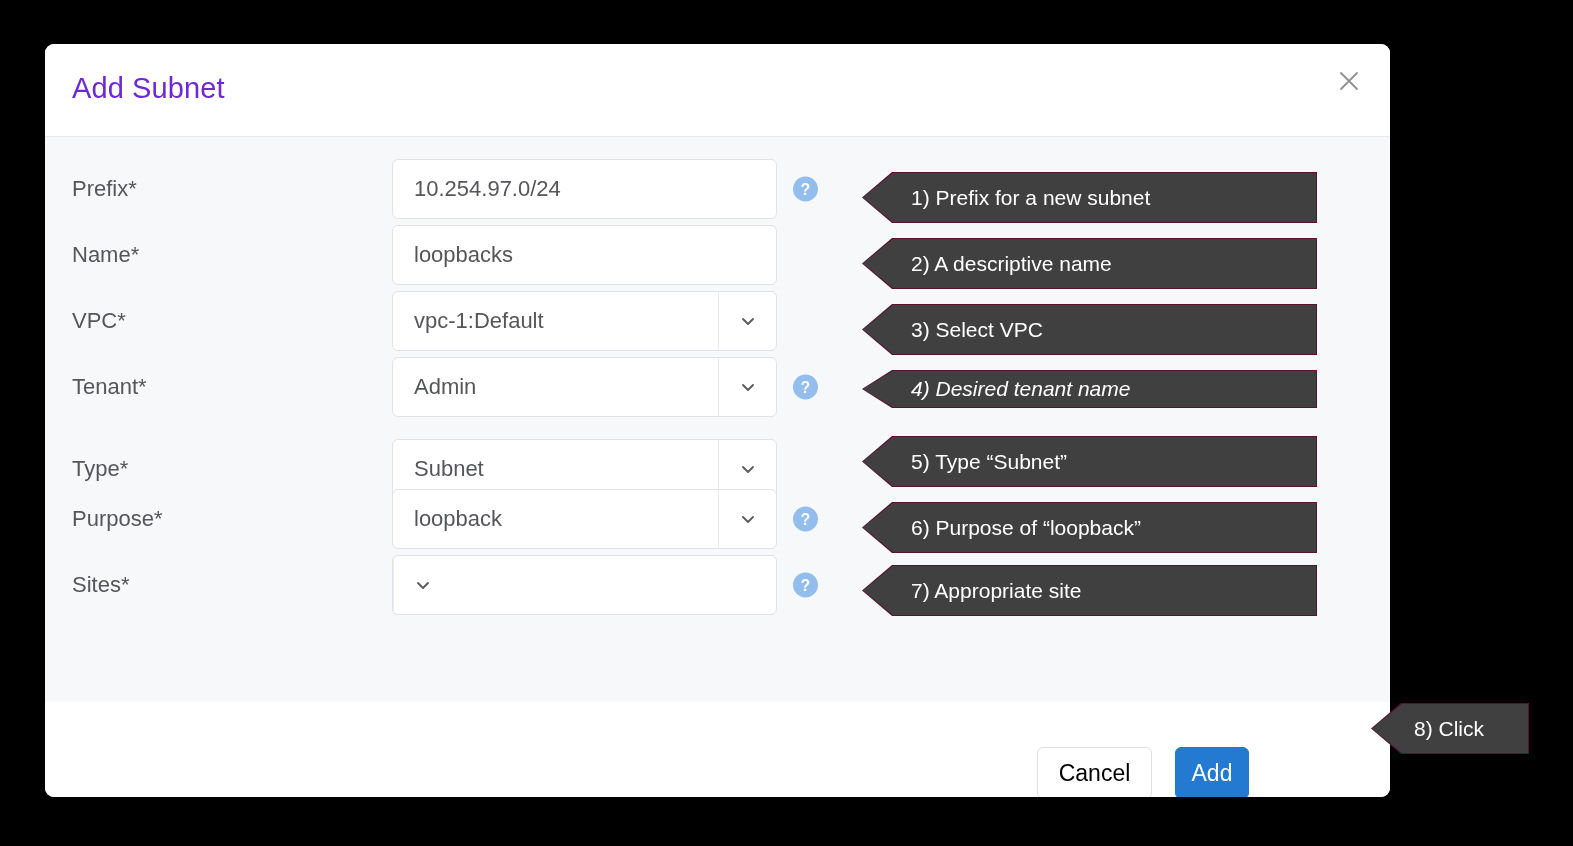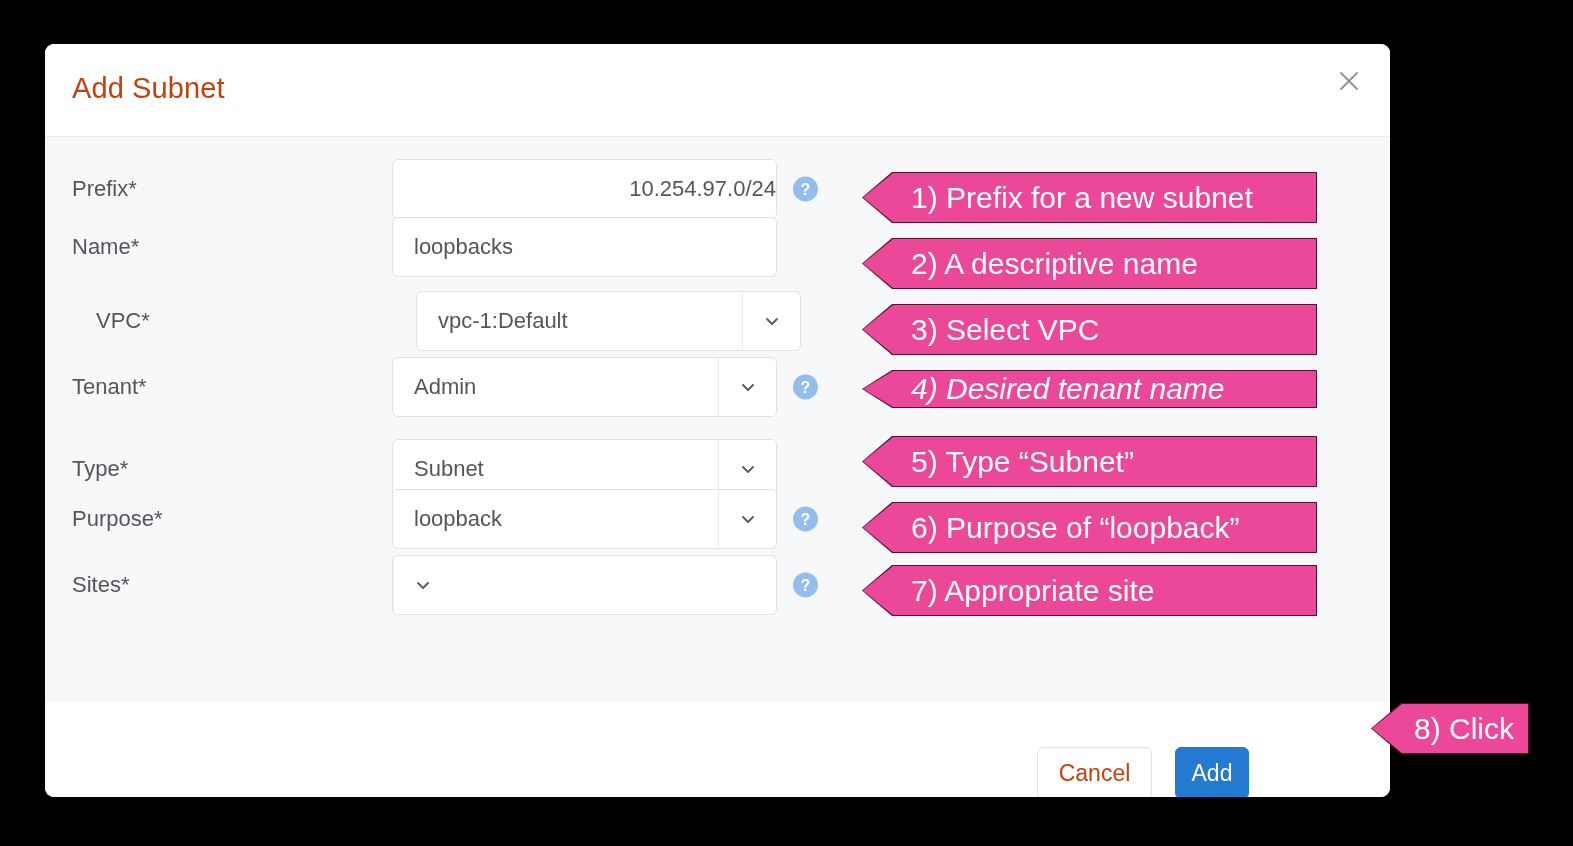--- a/index.html
+++ b/index.html
@@ -38,21 +38,21 @@
     height: 93px;
     background: #ffffff;
     border-bottom: 1px solid #e7e9ec;
   }
 
   .modal-title {
     position: absolute;
     left: 27px;
     top: 28px;
     font-size: 29px;
-    color: #c2410c;
+    color: #6d28d9;
     letter-spacing: 0.1px;
     white-space: nowrap;
   }
 
   .close-icon {
     position: absolute;
     right: 24px;
     top: 20px;
     width: 34px;
     height: 34px;
@@ -176,38 +176,38 @@
     align-items: center;
     justify-content: center;
     cursor: pointer;
     white-space: nowrap;
   }
   .btn-cancel {
     right: 238px;
     width: 115px;
     background: #ffffff;
     border: 1px solid #dcdfe3;
-    color: #c2410c;
+    color: #000000;
   }
   .btn-add {
     right: 141px;
     width: 74px;
     background: #2479d1;
     border: 1px solid #2479d1;
     color: #ffffff;
   }
 
   
   .callout {
     position: absolute;
     display: flex;
     align-items: center;
-    background: #ec4899;
+    background: #404040;
     color: #ffffff;
-    font-size: 30px;
+    font-size: 21px;
     white-space: nowrap;
     padding-left: 48px;
     -webkit-clip-path: polygon(0% 50%, 30px 0%, 100% 0%, 100% 100%, 30px 100%);
     clip-path: polygon(0% 50%, 30px 0%, 100% 0%, 100% 100%, 30px 100%);
   }
   .callout-outline {
     position: absolute;
     background: #5a1230;
     -webkit-clip-path: polygon(0% 50%, 30px 0%, 100% 0%, 100% 100%, 30px 100%);
     clip-path: polygon(0% 50%, 30px 0%, 100% 0%, 100% 100%, 30px 100%);
@@ -231,36 +231,36 @@
       <div class="modal-title">Add Subnet</div>
       <div class="close-icon">
         <svg width="22" height="22" viewBox="0 0 22 22" aria-hidden="true">
           <path d="M3 3 L19 19 M19 3 L3 19" stroke="#8e9093" stroke-width="1.8" fill="none" stroke-linecap="round"></path>
         </svg>
       </div>
     </div>
 
     <div class="modal-body">
 
-      <div class="form-row" style="top:22px;text-align:right;">
+      <div class="form-row" style="top:22px;">
         <div class="field-label">Prefix*</div>
         <div class="field-control">
           <div class="field-value">10.254.97.0/24</div>
         </div>
         <div class="help-badge">?</div>
       </div>
 
-      <div class="form-row" style="top:80px;padding-left:24px;">
+      <div class="form-row" style="top:88px;padding-left:24px;">
         <div class="field-label">Name*</div>
         <div class="field-control">
           <div class="field-value">loopbacks</div>
         </div>
       </div>
 
-      <div class="form-row" style="top:154px;margin-left:24px;">
+      <div class="form-row" style="top:154px;">
         <div class="field-label">VPC*</div>
         <div class="field-control">
           <div class="field-value">vpc-1:Default</div>
           <div class="chevron-box">
             <svg width="20" height="20" viewBox="0 0 20 20" aria-hidden="true">
               <path d="M5 8 L10 13 L15 8" stroke="#5b5c5f" stroke-width="1.9" fill="none" stroke-linecap="round" stroke-linejoin="round"></path>
             </svg>
           </div>
         </div>
       </div>

